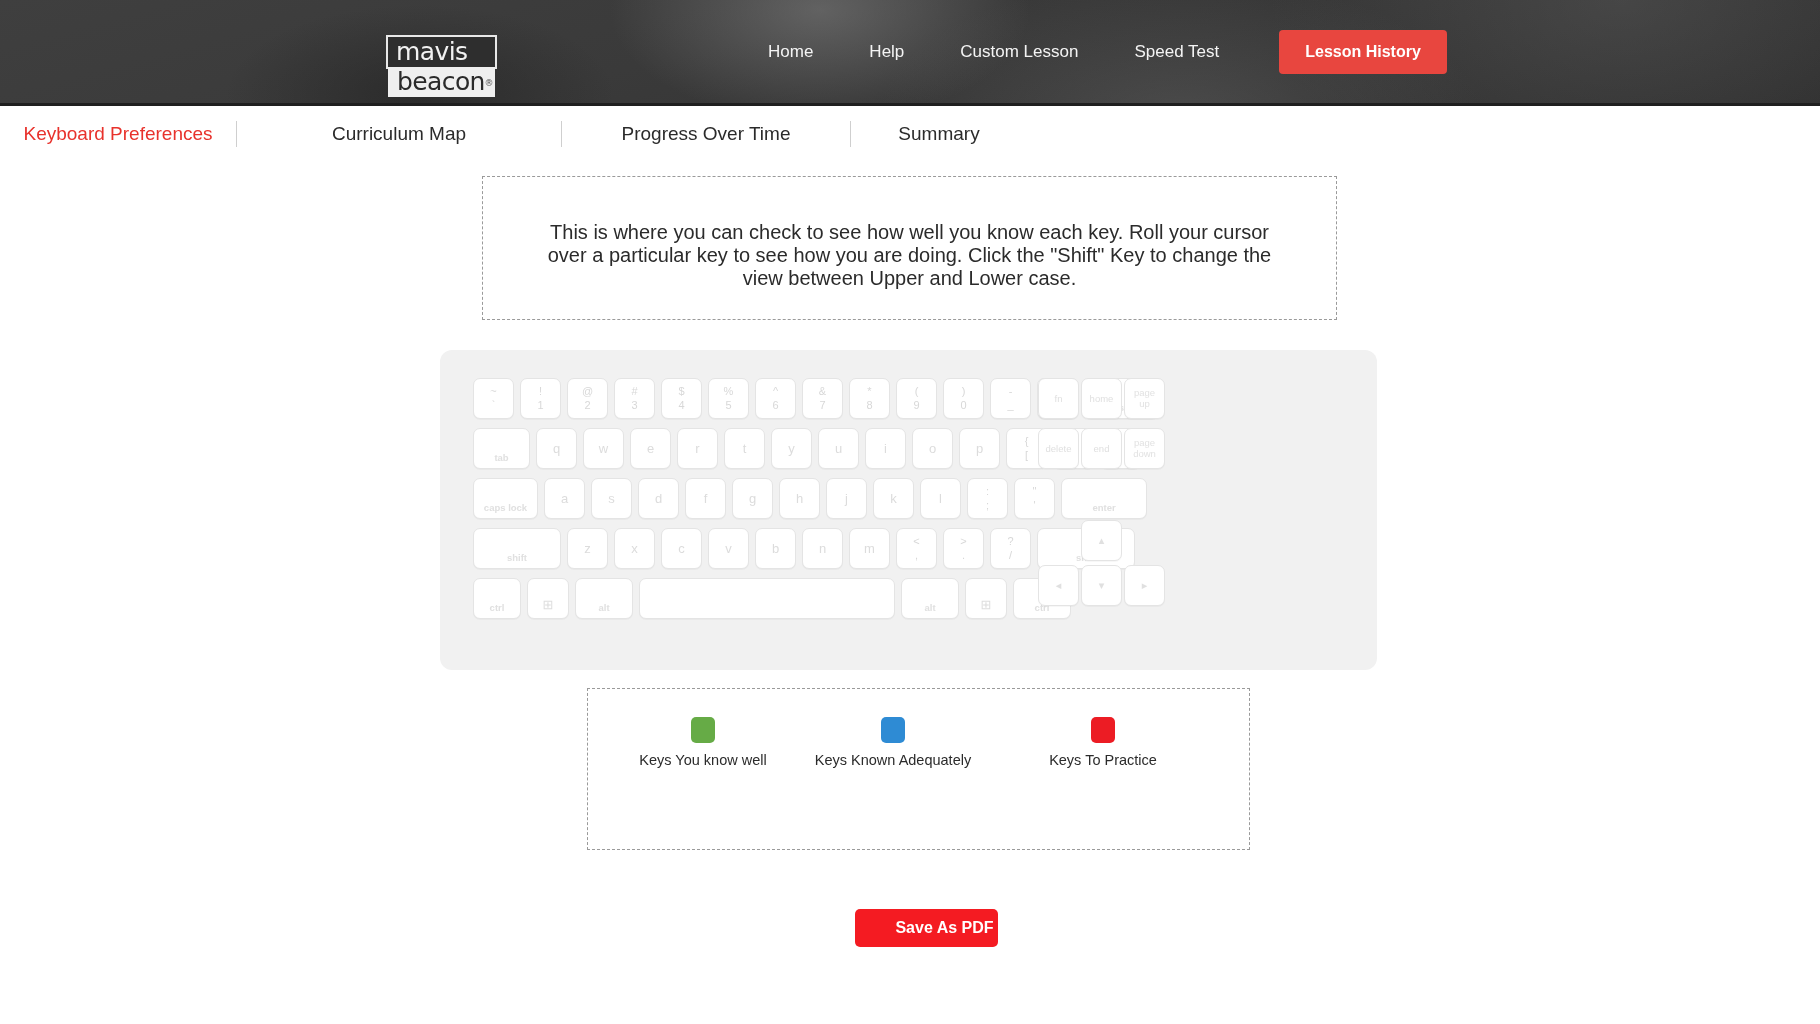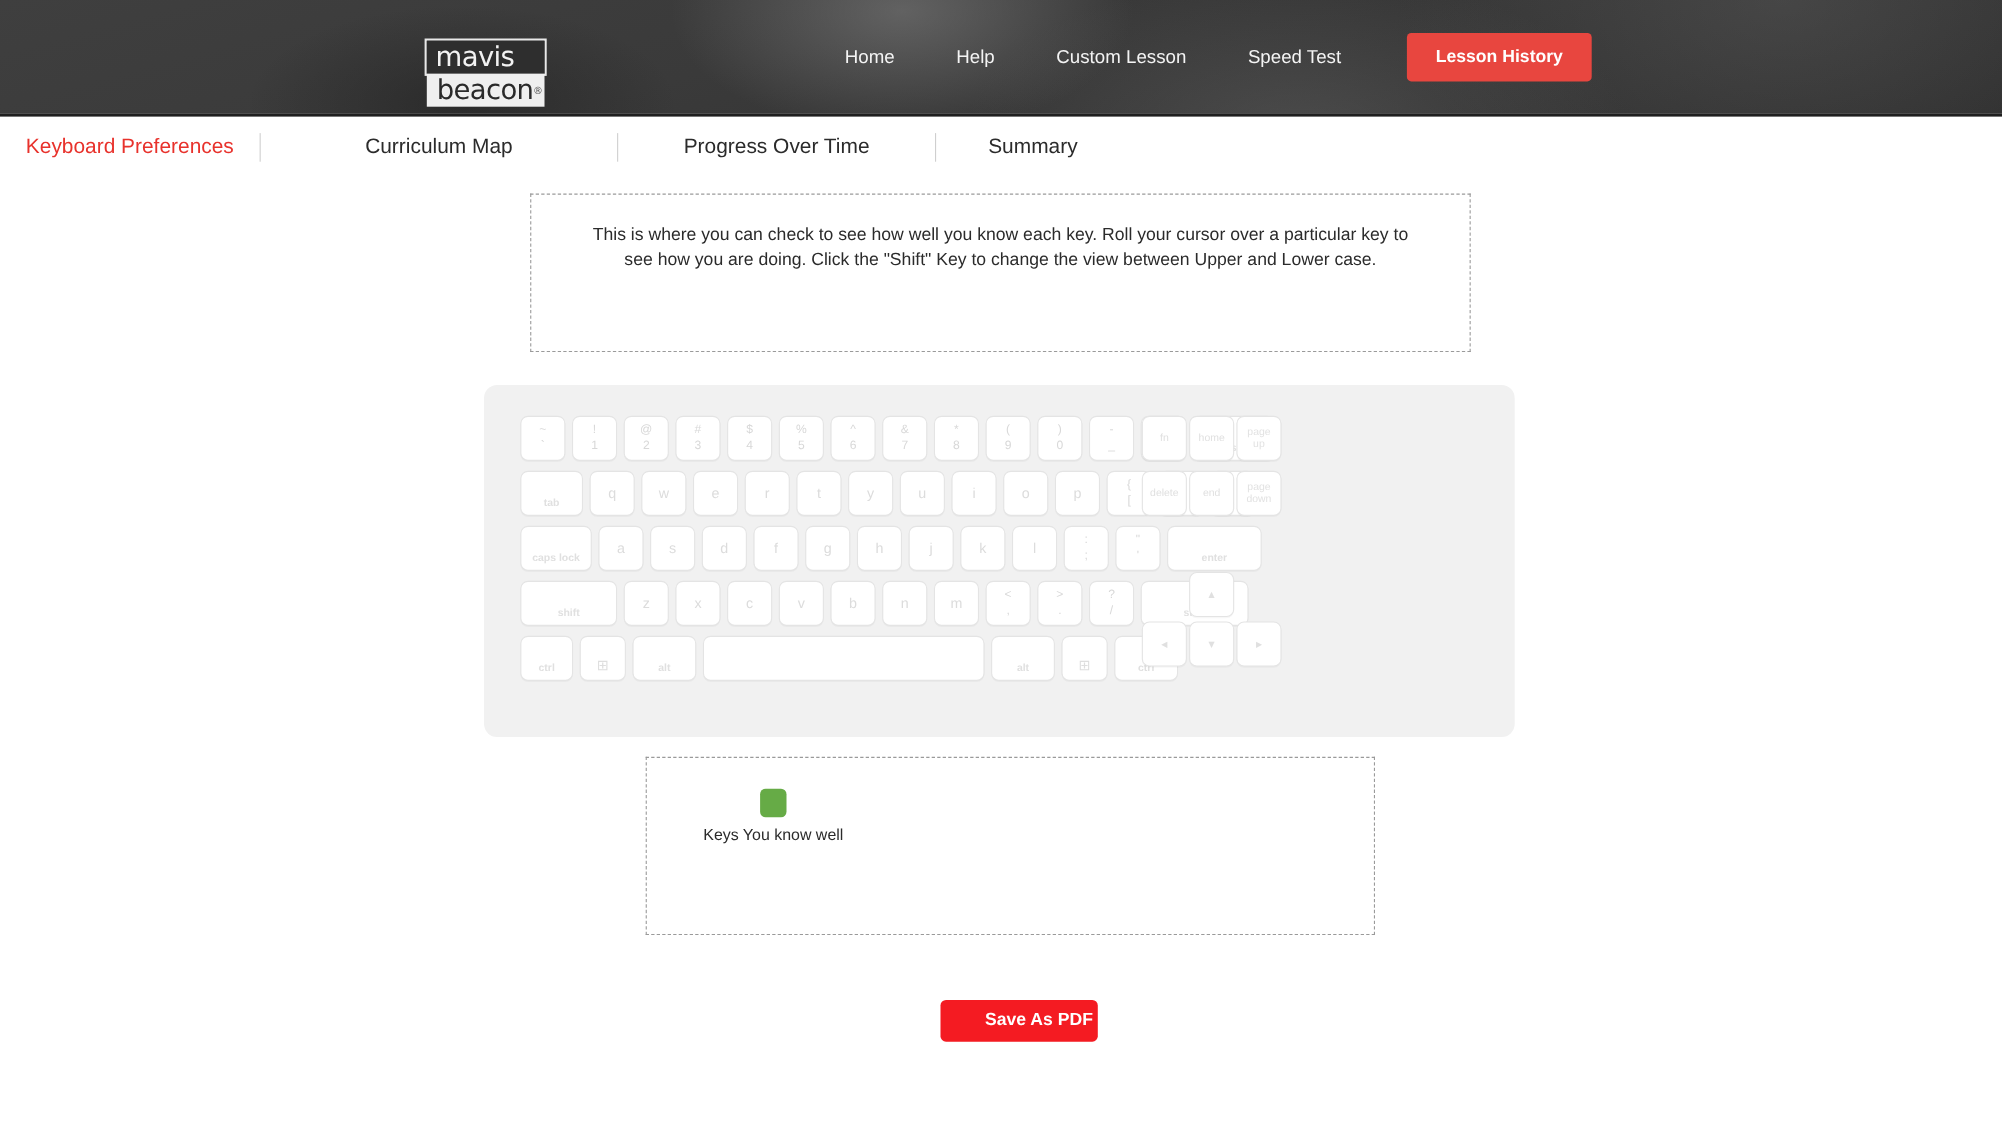--- a/index.html
+++ b/index.html
@@ -141,23 +141,23 @@
     top: 176px;
     width: 855px;
     height: 144px;
     border: 1px dashed #9a9a9a;
     display: flex;
     align-items: flex-start;
     justify-content: center;
   }
   #info-text {
     width: 760px;
-    margin-top: 25px;
-    text-align: center;
-    font-size: 16px;
+    margin-top: 44px;
+    text-align: center;
+    font-size: 20px;
     line-height: 23px;
     color: #2b2b2b;
   }
 
   
   #keyboard-panel {
     position: absolute;
     left: 440px;
     top: 350px;
     width: 937px;
@@ -571,15 +571,23 @@
     <div class="key" style="position: absolute; left: 684px; top: 215px; margin-right: 0px;">
       <span class="arrow">▸</span>
     </div>
   </div>
 
 <div id="legend-box">
     <div class="legend-item" style="left: 10px; top: 28px; width: 210px;">
       <div class="legend-swatch" style="background: rgb(102, 171, 70);"></div>
       <div class="legend-label">Keys You know well</div>
     </div>
+    <div class="legend-item" style="left: 200px; top: 28px; width: 210px;">
+      <div class="legend-swatch" style="background: rgb(46, 139, 212);"></div>
+      <div class="legend-label">Keys Known Adequately</div>
+    </div>
+    <div class="legend-item" style="left: 410px; top: 28px; width: 210px;">
+      <div class="legend-swatch" style="background: rgb(236, 28, 36);"></div>
+      <div class="legend-label">Keys To Practice</div>
+    </div>
   </div>
 
 <button id="save-pdf-button" style="background: rgb(244, 27, 34); padding-left: 36px;">Save As PDF</button>
 
 </body></html>

